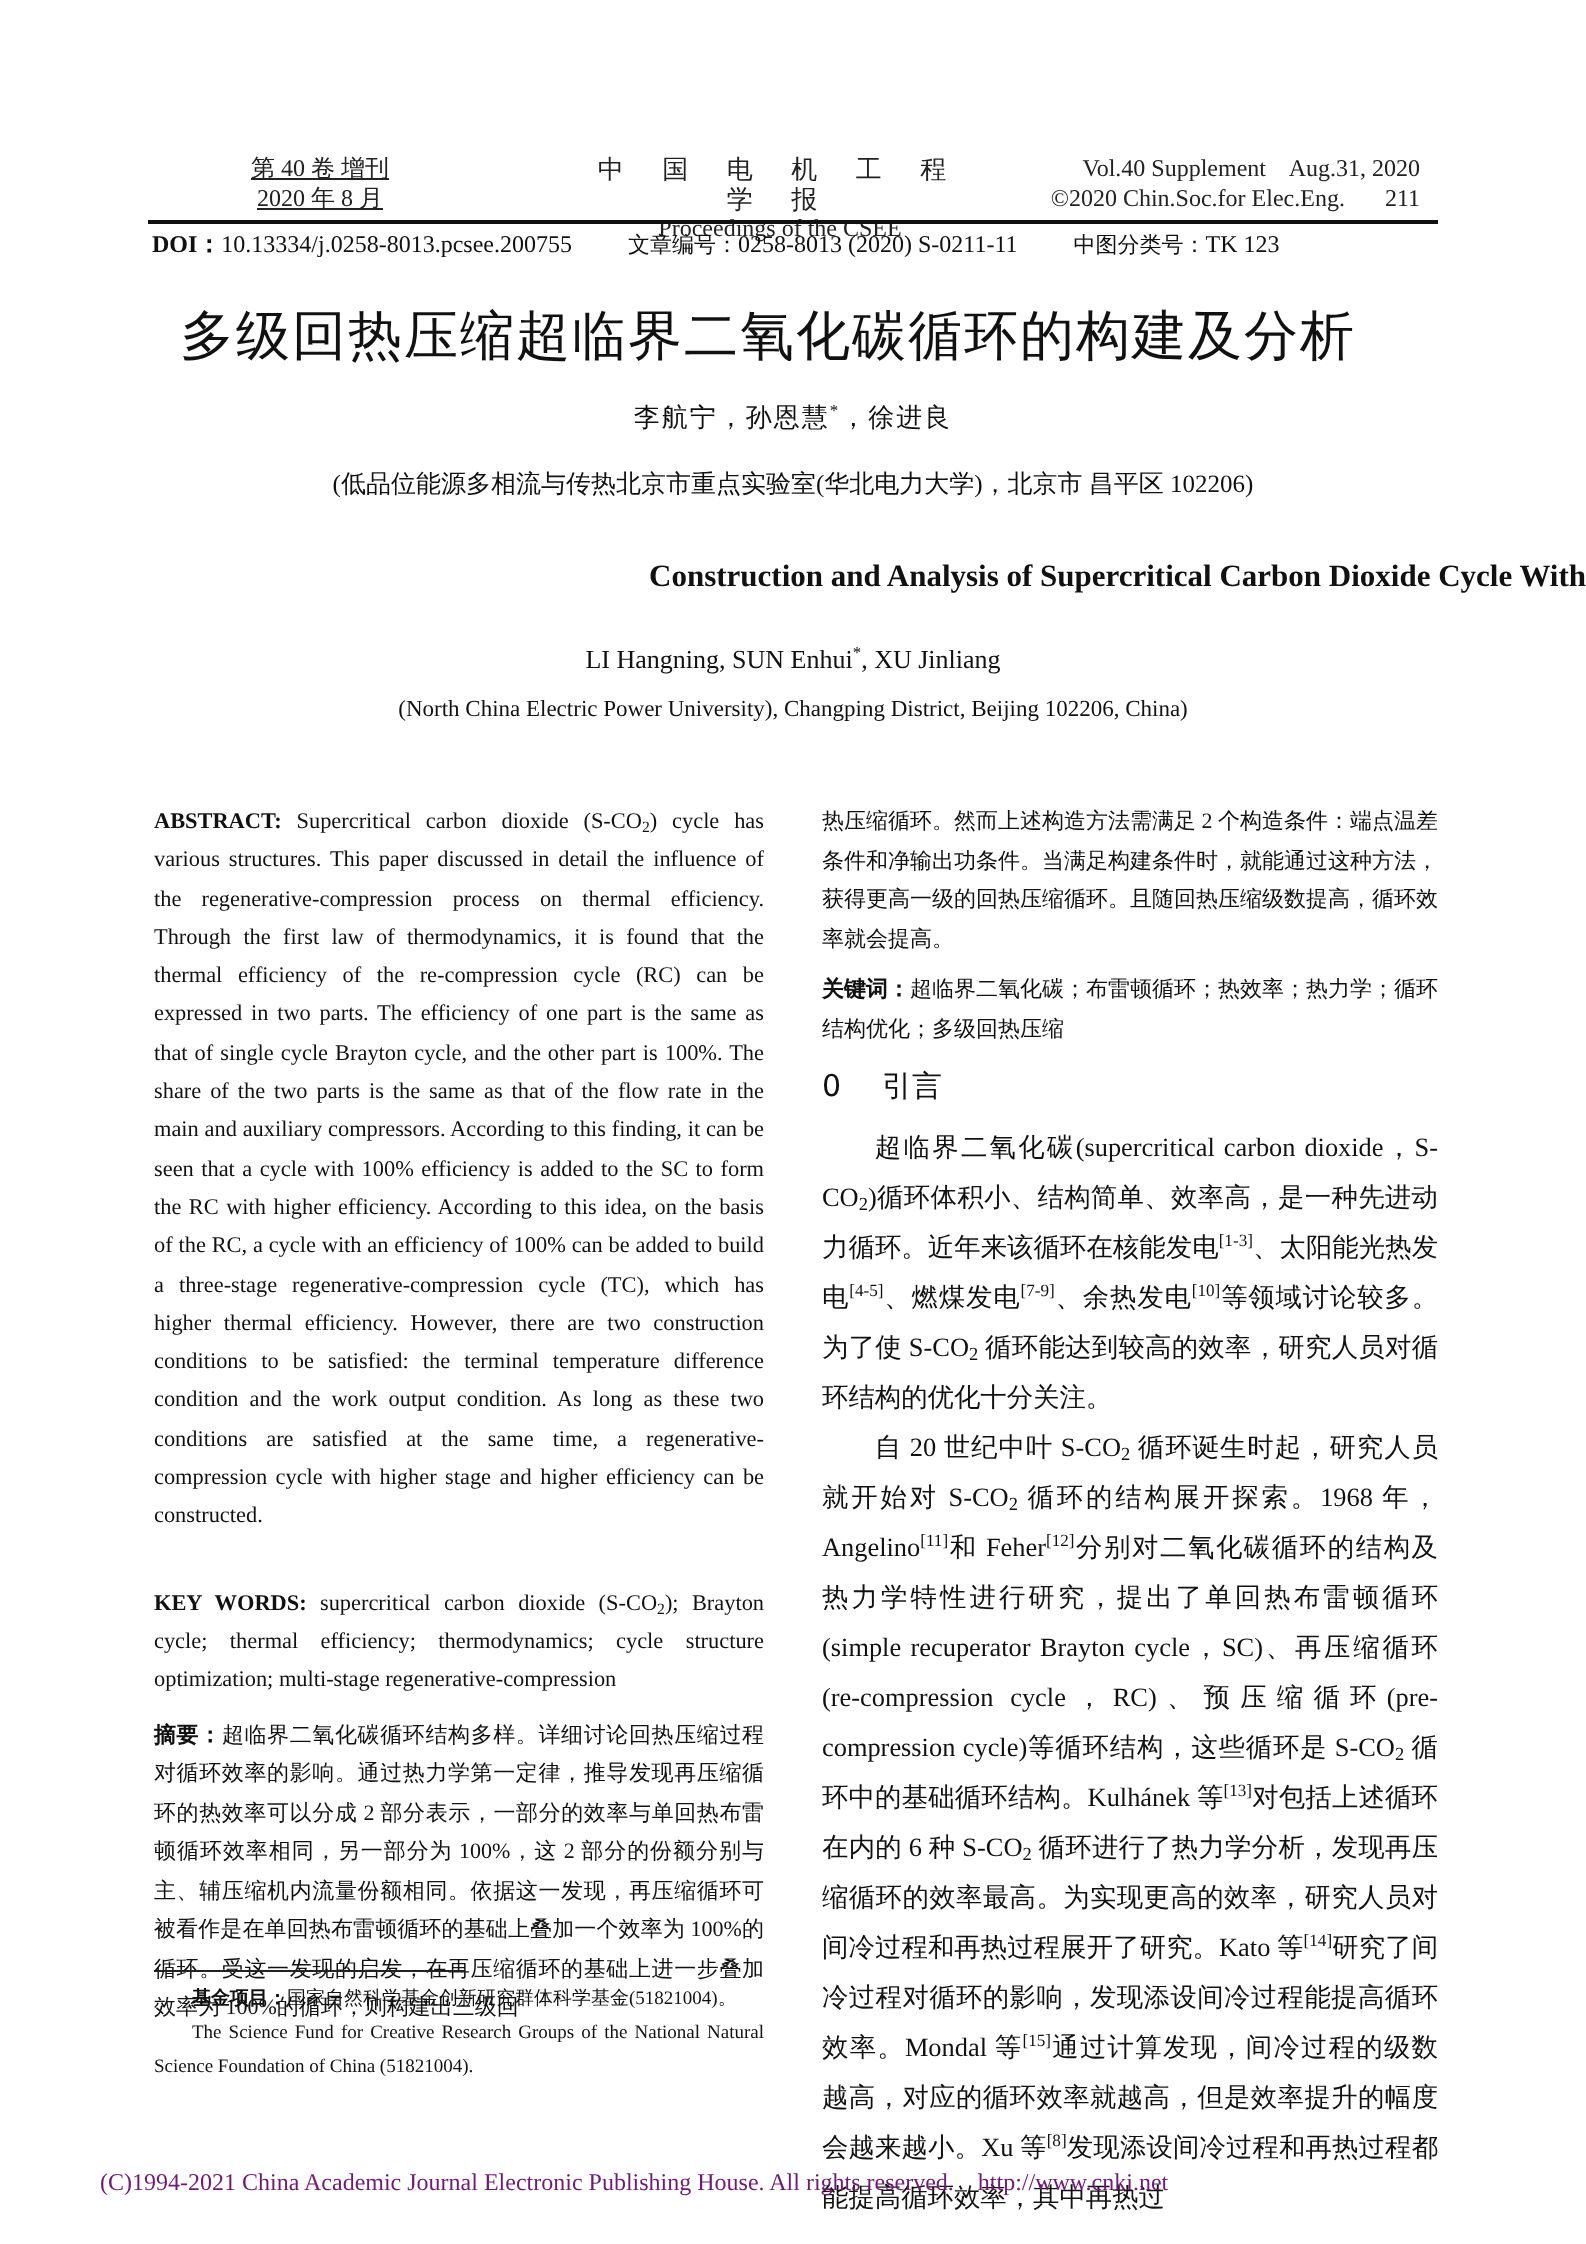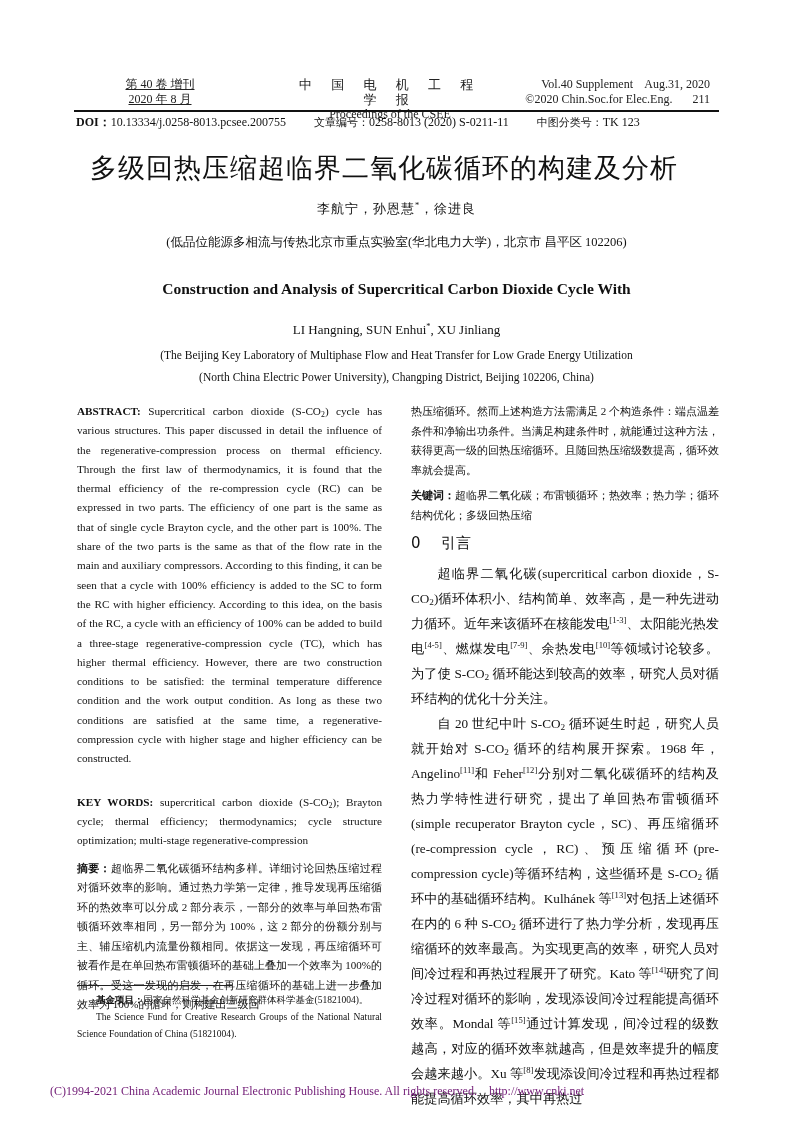--- a/index.html
+++ b/index.html
@@ -10,21 +10,21 @@
     .hdr-mid { left: 290px; top: 77px; width: 200px; text-align: center; }
     .hdr-mid .cn { letter-spacing: 8px; font-size: 13px; }
     .hdr-right { left: 510px; top: 77px; width: 200px; text-align: right; }
     .rule { left: 74px; top: 110px; width: 645px; height: 2px; background: #111; }
     .meta { left: 76px; top: 114px; font-size: 12px; line-height: 16px; white-space: nowrap; }
     .meta b { font-weight: bold; }
     .meta .gap { display: inline-block; width: 22px; }
     .title-cn { left: 0; width: 720px; top: 150px; text-align: center; font-family: "DejaVu Sans", sans-serif; font-size: 27px; letter-spacing: 1px; color: #111; margin-left: 24px; }
     .authors-cn { left: 0; width: 793px; top: 200px; text-align: center; font-size: 13px; letter-spacing: 1px; }
     .affil-cn { left: 0; width: 793px; top: 234px; text-align: center; font-size: 12.5px; }
-    .title-en { left: 0; width: 793px; top: 277px; text-align: center; font-size: 15.5px; font-weight: bold; line-height: 23px; }
+    .title-en { left: 0; width: 793px; top: 277px; text-align: right; font-size: 15.5px; font-weight: bold; line-height: 23px; }
     .authors-en { left: 0; width: 793px; top: 322px; text-align: center; font-size: 13px; }
     .affil-en { left: 0; width: 793px; top: 344px; text-align: center; font-size: 11.5px; line-height: 22px; }
     .col { font-size: 11.2px; line-height: 19.3px; text-align: justify; color: #111; }
     .col-left { left: 77px; top: 402px; width: 305px; }
     .col-right { left: 411px; top: 402px; width: 308px; }
     .para { margin: 0; }
     .kw { margin-top: 24px; }
     .zh { margin-top: 8px; }
     .lbl { font-weight: bold; }
     .fund-rule { left: 77px; top: 985px; width: 155px; height: 1px; background: #222; }
@@ -75,21 +75,20 @@
 </div>
 <div class="abs affil-cn">(低品位能源多相流与传热北京市重点实验室(华北电力大学)，北京市 昌平区  102206)</div>
 
 <div class="abs title-en">
   <div>Construction and Analysis of Supercritical Carbon Dioxide Cycle With</div>
 </div>
 <div class="abs authors-en">
   <span>LI Hangning, SUN Enhui</span><sup>*</sup><span>, XU Jinliang</span>
 </div>
 <div class="abs affil-en">
-  <div>(The Beijing Key Laboratory of Multiphase Flow and Heat Transfer for Low Grade Energy Utilization</div>
   <div>(North China Electric Power University), Changping District, Beijing 102206, China)</div>
 </div>
 
 <div class="abs col col-left">
   <p class="para">
     <span class="lbl">ABSTRACT:</span><span> Supercritical carbon dioxide (S-CO</span><sub>2</sub><span>) cycle has various structures. This paper discussed in detail the influence of the regenerative-compression process on thermal efficiency. Through the first law of thermodynamics, it is found that the thermal efficiency of the re-compression cycle (RC) can be expressed in two parts. The efficiency of one part is the same as that of single cycle Brayton cycle, and the other part is 100%. The share of the two parts is the same as that of the flow rate in the main and auxiliary compressors. According to this finding, it can be seen that a cycle with 100% efficiency is added to the SC to form the RC with higher efficiency. According to this idea, on the basis of the RC, a cycle with an efficiency of 100% can be added to build a three-stage regenerative-compression cycle (TC), which has higher thermal efficiency. However, there are two construction conditions to be satisfied: the terminal temperature difference condition and the work output condition. As long as these two conditions are satisfied at the same time, a regenerative-compression cycle with higher stage and higher efficiency can be constructed.</span>
   </p>
   <p class="para kw">
     <span class="lbl">KEY WORDS:</span><span> supercritical carbon dioxide (S-CO</span><sub>2</sub><span>); Brayton cycle; thermal efficiency; thermodynamics; cycle structure optimization; multi-stage regenerative-compression</span>
   </p>

